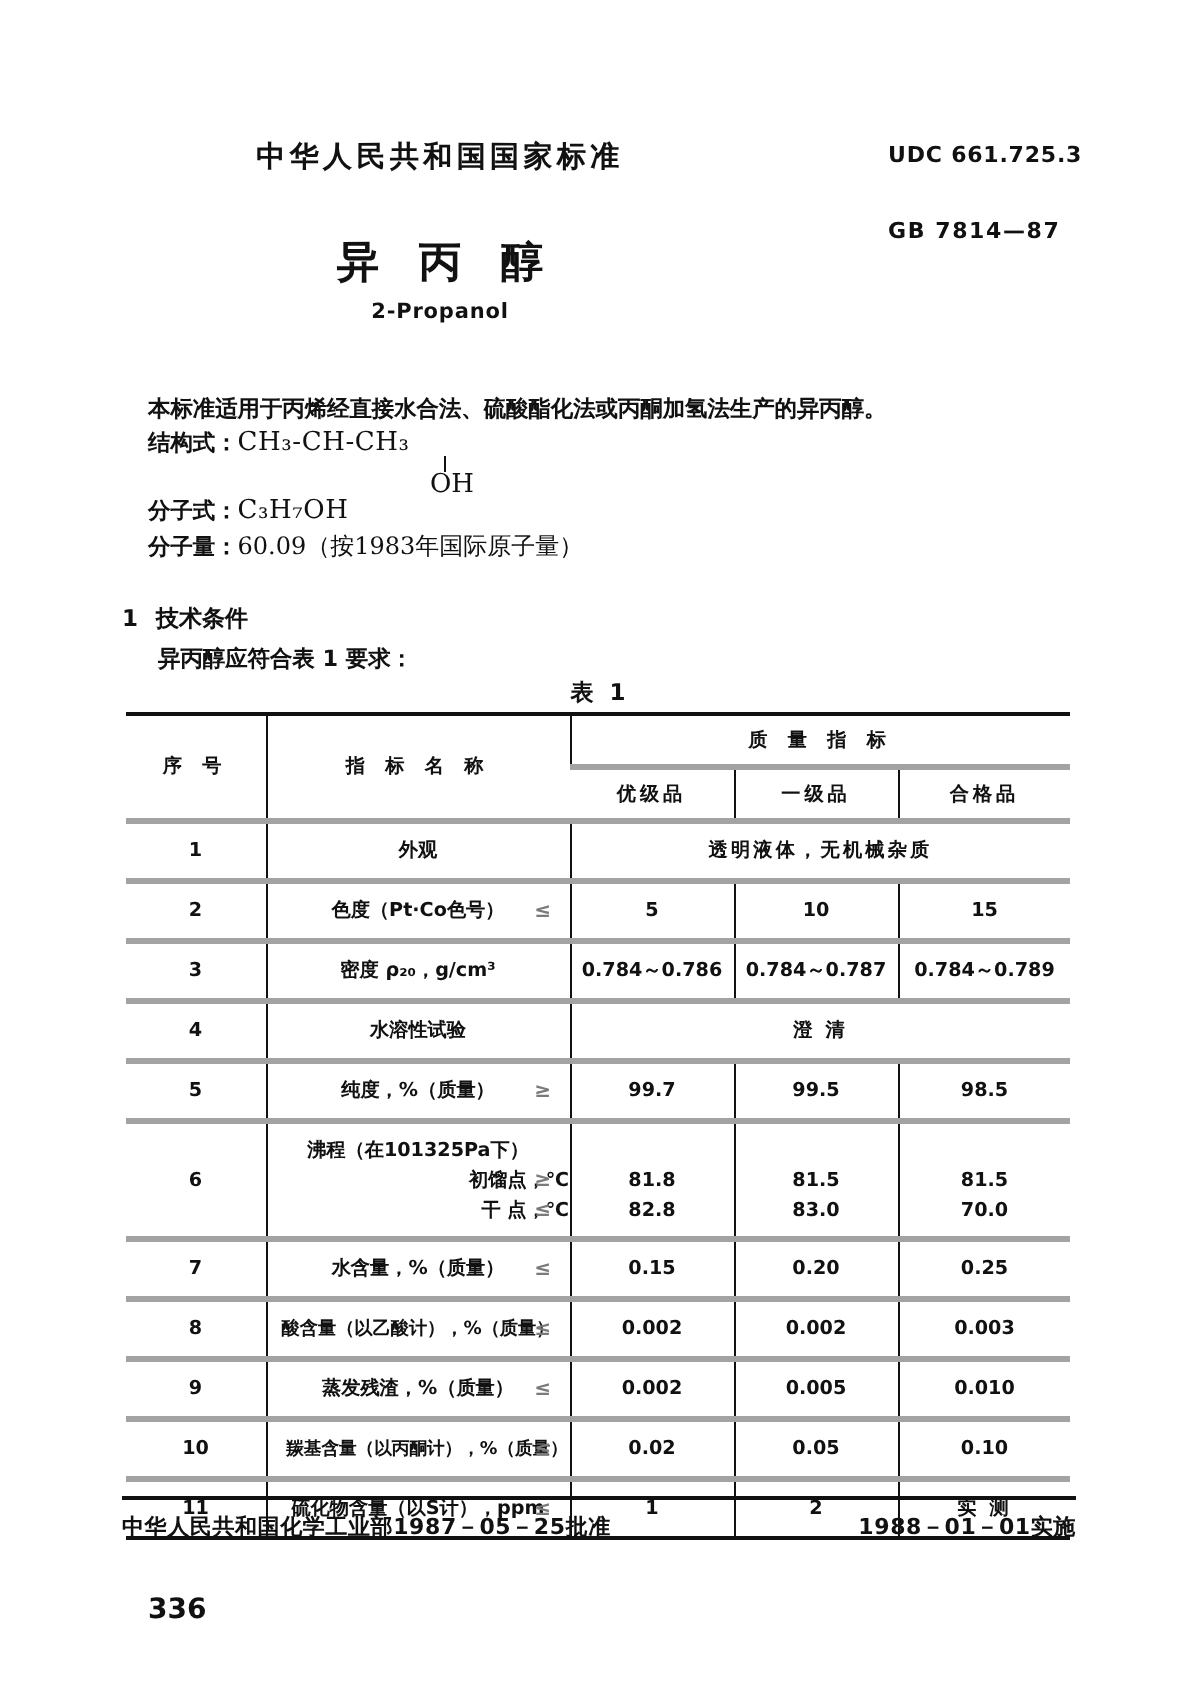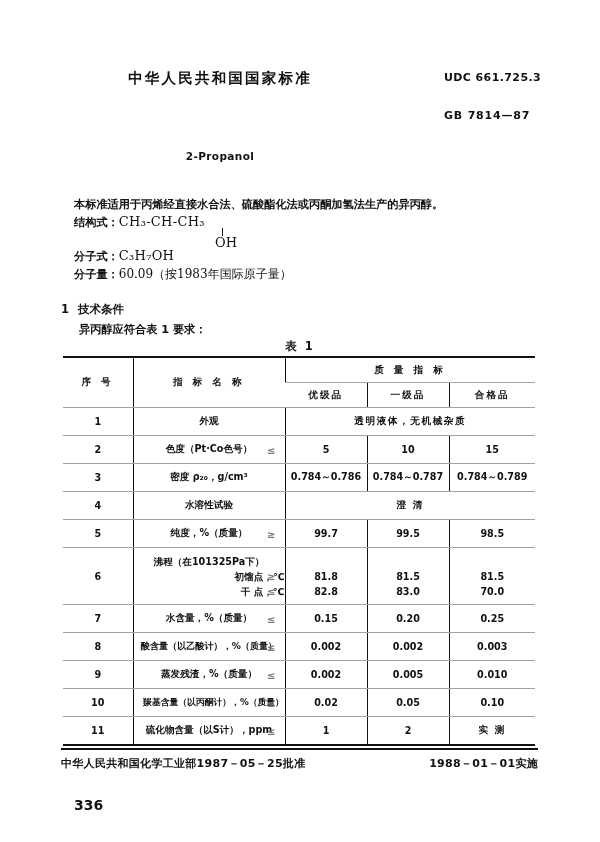--- a/index.html
+++ b/index.html
@@ -136,21 +136,21 @@
     position: absolute;
     left: 63px; top: 356px;
     width: 472px;
     border-collapse: collapse;
     font-size: 9.6px;
     font-weight: bold;
     table-layout: fixed;
   }
   .tbl td, .tbl th {
     border-left: 1px solid #111;
-    border-bottom: 1px solid #a3a3a3;
+    border-bottom: 3px solid #a3a3a3;
     padding: 0;
     text-align: center;
     vertical-align: middle;
     font-weight: bold;
     font-size: 9.6px;
   }
   .tbl tr td:first-child, .tbl tr th:first-child { border-left: none; }
   .tbl .rule-top td, .tbl .rule-top th { border-top: 2.2px solid #111; }
   .tbl tr.last-row td { border-bottom: 2.2px solid #111; }
 
@@ -228,20 +228,21 @@
 <body>
 
 <div class="page">
 
   <div class="hdr-std-name">中华人民共和国国家标准</div>
 
   <div class="hdr-udc">UDC  661.725.3</div>
 
   <div class="hdr-gb">GB 7814—87</div>
 
+  <div class="title-cn">异丙醇</div>
 
   <div class="title-en">2-Propanol</div>
 
   <div class="body-block">
     <div class="ln">本标准适用于丙烯经直接水合法、硫酸酯化法或丙酮加氢法生产的异丙醇。</div>
 
 
     <div class="ln formula-row">
       <span>结构式：</span><span class="struct-main">CH₃-CH-CH₃</span>
       <span class="struct-bond"></span>

